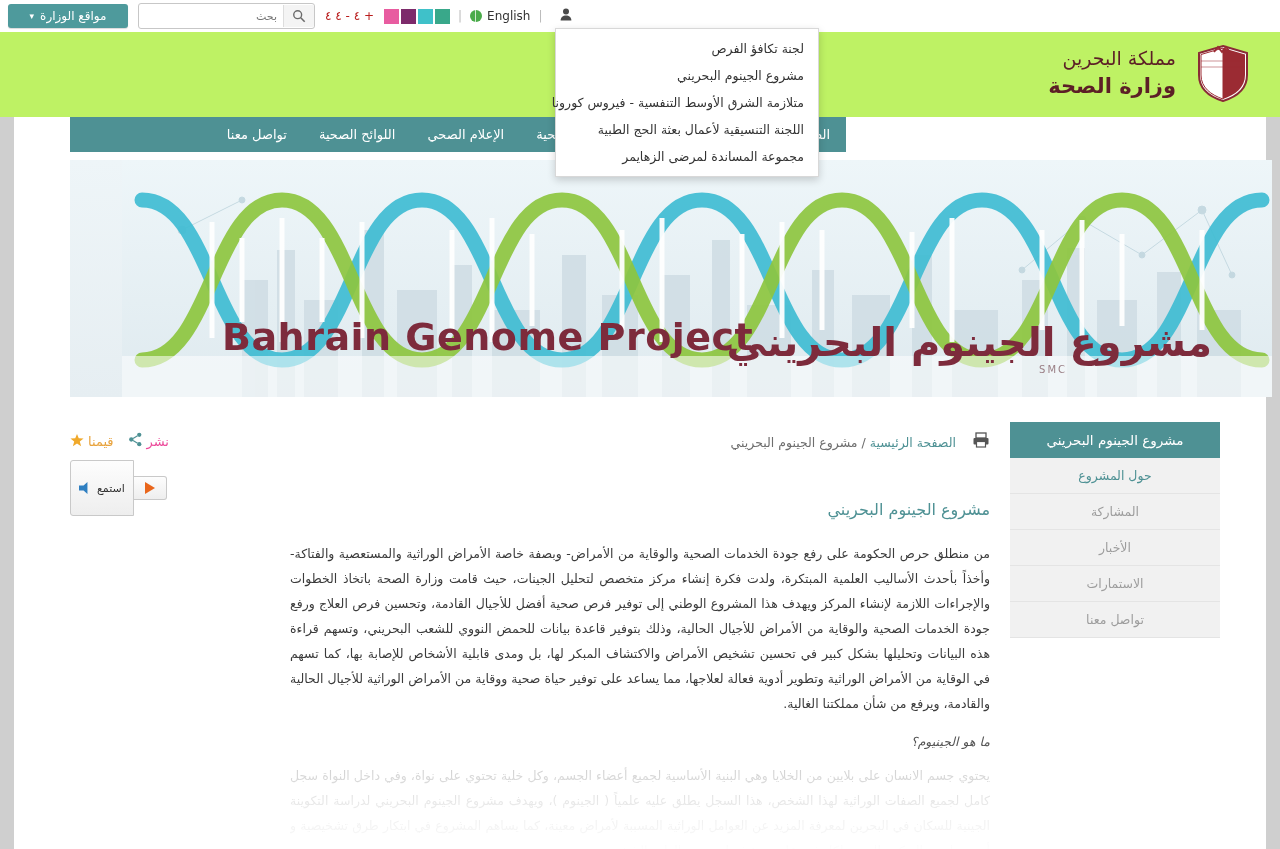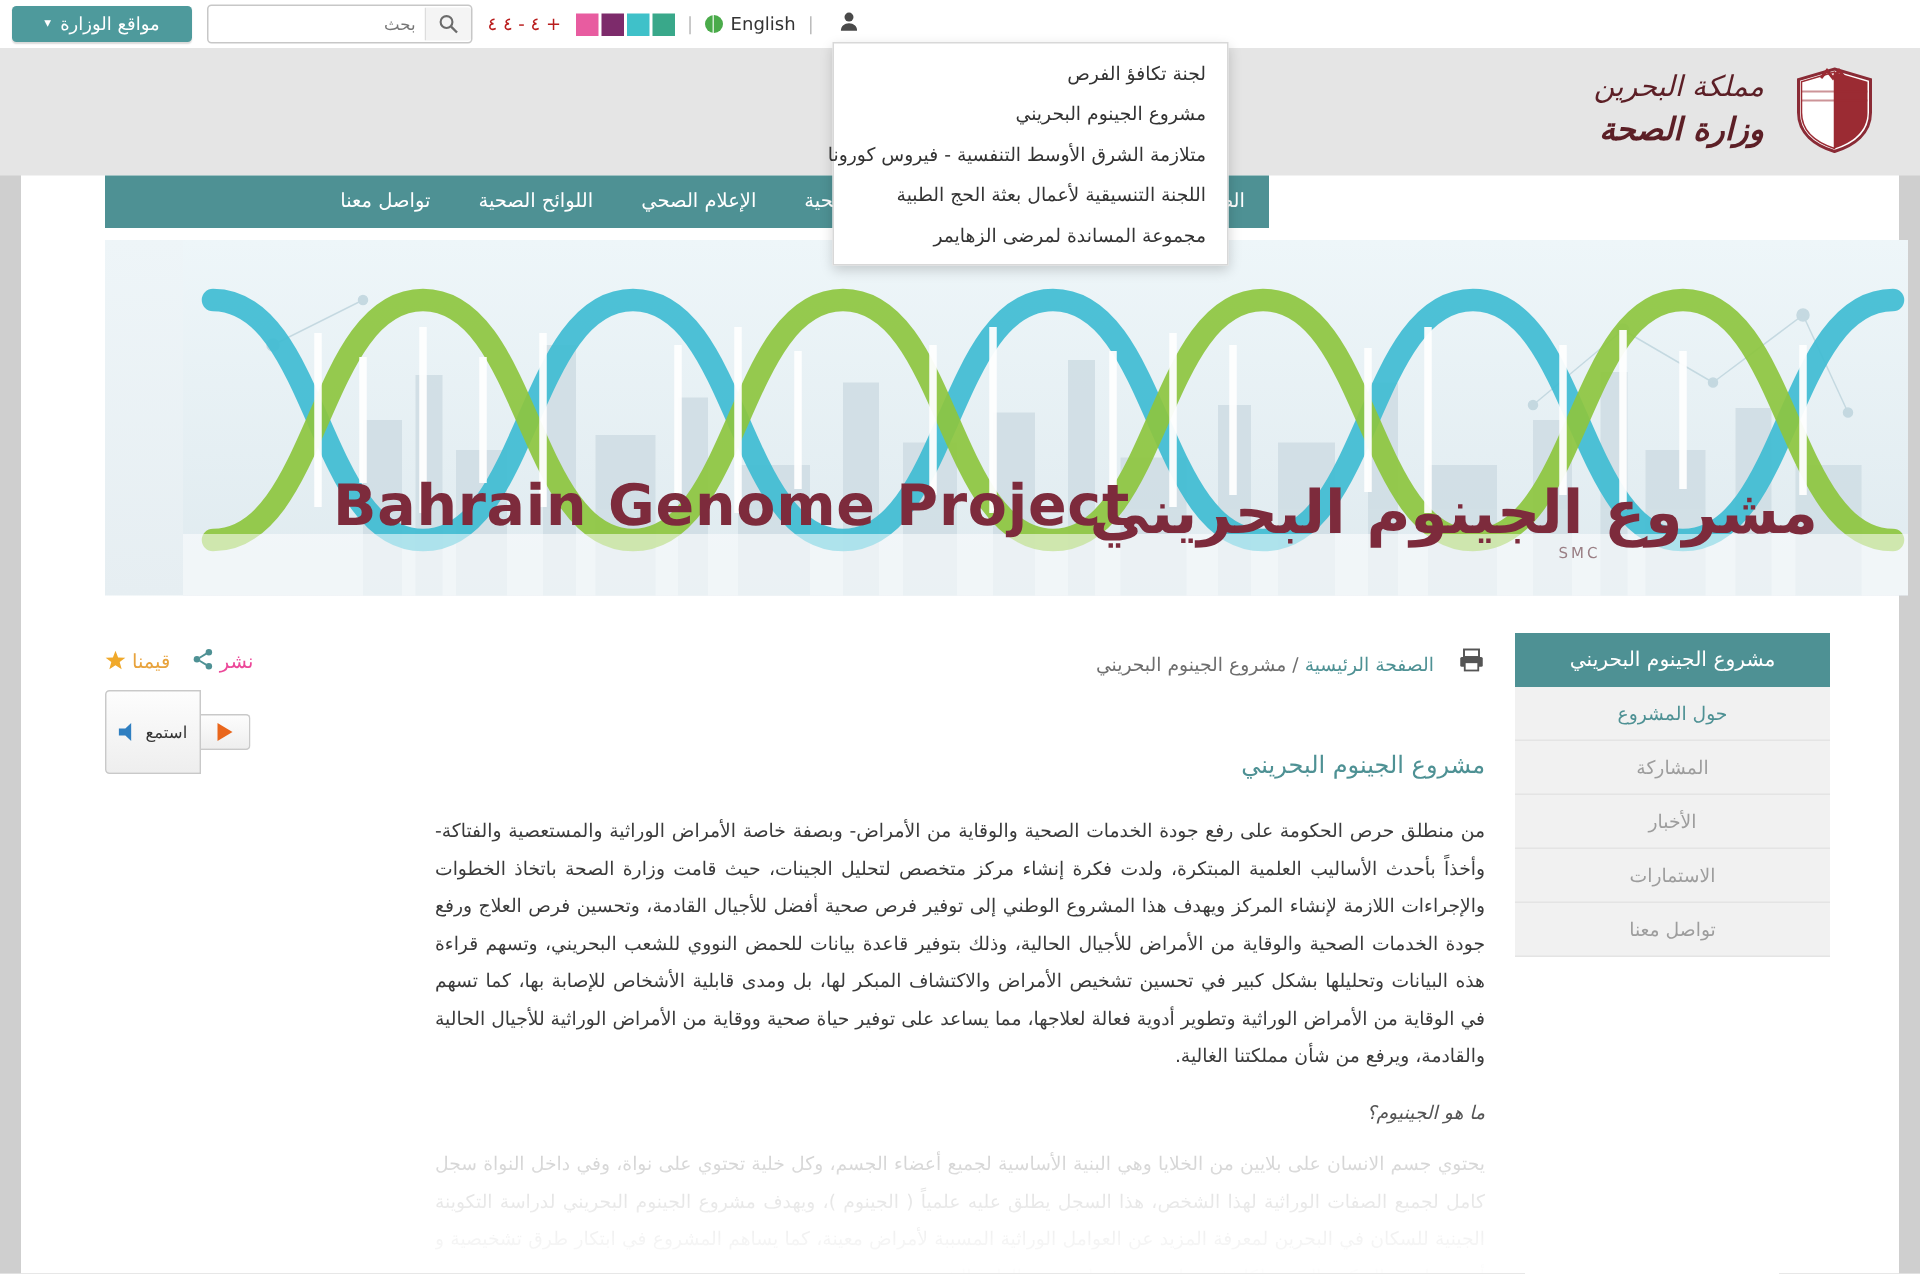--- a/index.html
+++ b/index.html
@@ -157,22 +157,21 @@
     text-align: right;
     white-space: nowrap;
     cursor: pointer;
   }
   
   .header {
     position: absolute;
     top: 32px; left: 0;
     width: 1280px;
     height: 85px;
-    background: #e5e5e5;
-    font-style: italic;
+    background: #bef264;
   }
   .logo-block {
     position: absolute;
     right: 18px; top: 10px;
     display: flex;
     align-items: center;
     direction: rtl;
     gap: 8px;
   }
   .logo-text {

